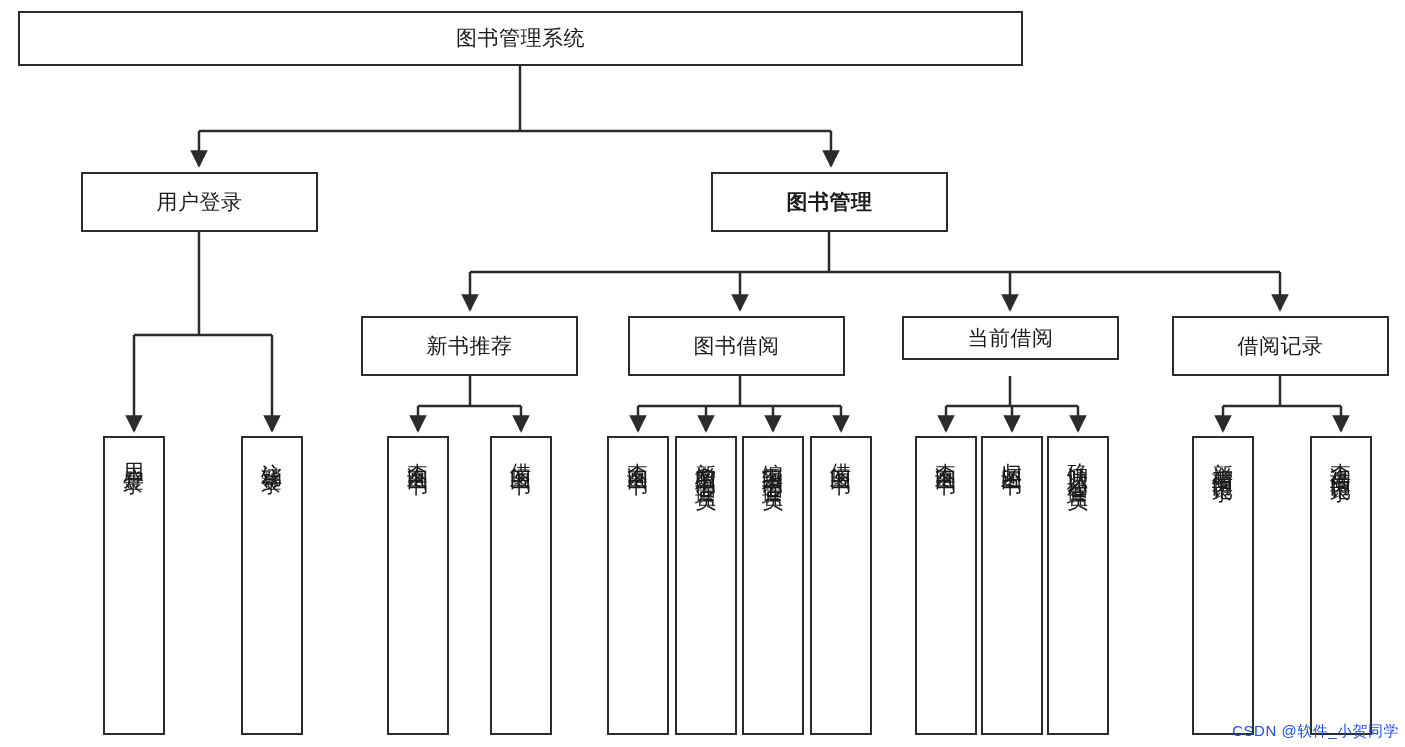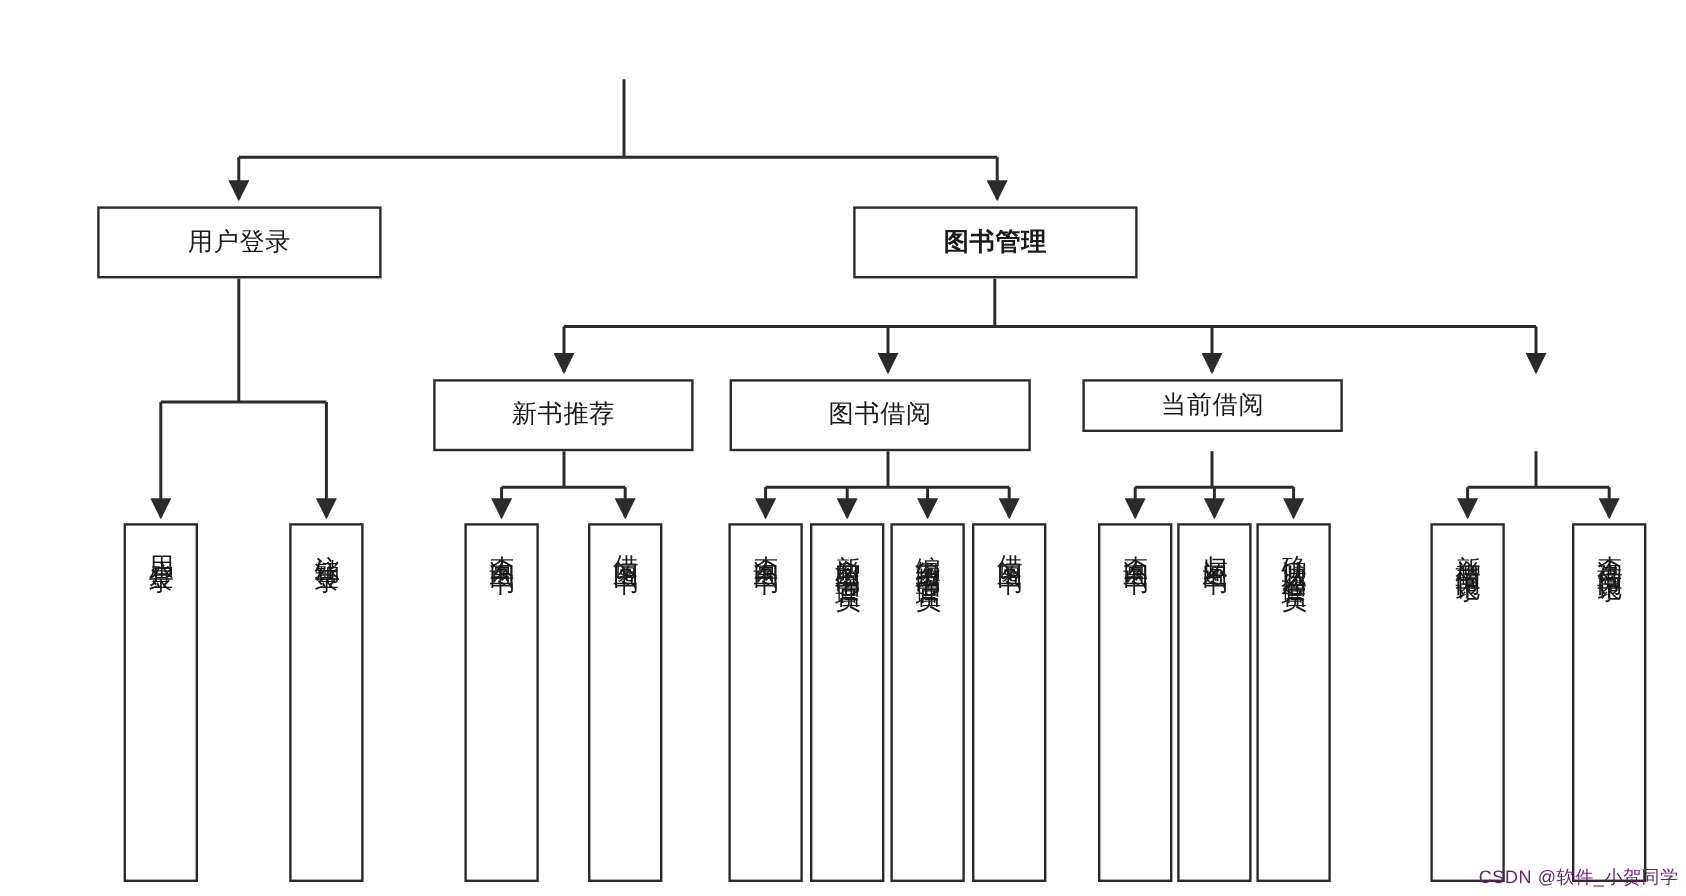--- a/index.html
+++ b/index.html
@@ -57,21 +57,21 @@
     font-size: 21px;
     letter-spacing: 4px;
     line-height: 1;
     white-space: nowrap;
   }
   .watermark {
     position: absolute;
     right: 6px;
     bottom: 6px;
     font-size: 15px;
-    color: #701a75;
+    color: #1d4ed8;
     letter-spacing: 0.5px;
     z-index: 6;
     white-space: nowrap;
   }
 </style>
 </head>
 <body>
 
 <div id="canvas">
 
@@ -119,37 +119,43 @@
       <path d="M 1012 406 L 1012 431" marker-end="url(#arrow)"></path>
       <path d="M 1078 406 L 1078 431" marker-end="url(#arrow)"></path>
 
       <path d="M 1280 376 L 1280 406"></path>
       <path d="M 1223 406 L 1341 406"></path>
       <path d="M 1223 406 L 1223 431" marker-end="url(#arrow)"></path>
       <path d="M 1341 406 L 1341 431" marker-end="url(#arrow)"></path>
     </g>
   </svg>
 
+  <div class="node horiz" style="left:18px; top:11px; width:1005px; height:55px;">
+    <span class="node-label">图书管理系统</span>
+  </div>
 
   <div class="node horiz" style="left:81px; top:172px; width:237px; height:60px;">
     <span class="node-label">用户登录</span>
   </div>
   <div class="node horiz" style="left:711px; top:172px; width:237px; height:60px;font-weight:bold;">
     <span class="node-label">图书管理</span>
   </div>
 
   <div class="node horiz" style="left:361px; top:316px; width:217px; height:60px;">
     <span class="node-label">新书推荐</span>
   </div>
-  <div class="node horiz" style="left:608px; top:316px; width:251px; height:60px;">
+  <div class="node horiz" style="left:628px; top:316px; width:217px; height:60px;font-family:Liberation Serif, serif;">
     <span class="node-label">图书借阅</span>
   </div>
   <div class="node horiz" style="left:902px; top:316px; width:217px; height:44px;">
     <span class="node-label">当前借阅</span>
   </div>
+  <div class="node horiz" style="left:1172px; top:316px; width:217px; height:60px;">
+    <span class="node-label">借阅记录</span>
+  </div>
 
   <div class="node vert" style="left:103px; top:436px; width:62px; height:299px;">
     <span class="node-label">用户登录</span>
   </div>
   <div class="node vert" style="left:241px; top:436px; width:62px; height:299px;">
     <span class="node-label">注销登录</span>
   </div>
 
   <div class="node vert" style="left:387px; top:436px; width:62px; height:299px;">
     <span class="node-label">查询图书</span>

